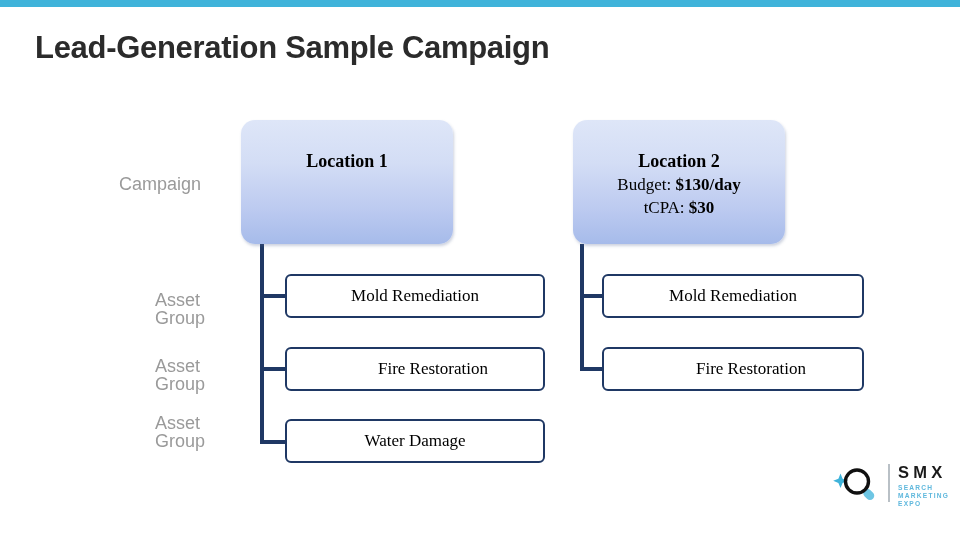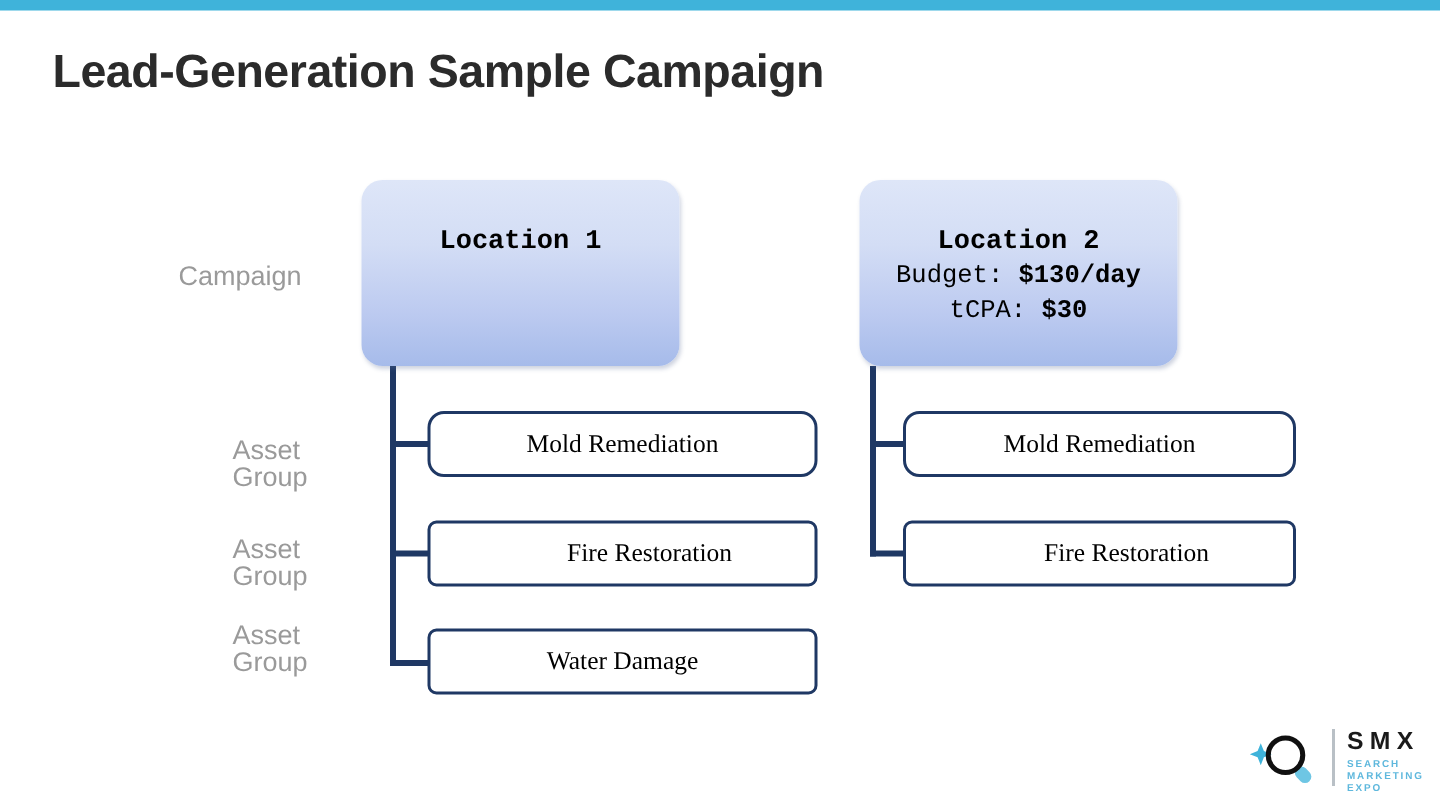--- a/index.html
+++ b/index.html
@@ -55,21 +55,21 @@
 
   
   .location-card {
     position: absolute;
     width: 212px;
     height: 124px;
     border-radius: 14px;
     background: linear-gradient(to bottom, #dee6f8 0%, #d3ddf5 35%, #bccaf0 72%, #a6bbea 100%);
     box-shadow: 1px 2px 3px rgba(90, 105, 150, 0.30);
     text-align: center;
-    font-family: Liberation Mono, monospace;
+    font-family: Liberation Serif, serif;
     color: #000000;
     box-sizing: border-box;
     padding-top: 29px;
   }
   #location-card-1 { left: 241px; top: 120px; }
   #location-card-2 { left: 573px; top: 120px; }
 
   .location-title {
     font-size: 18px;
     font-weight: 700;
@@ -94,21 +94,21 @@
     font-family: "Liberation Serif", serif;
     font-size: 17px;
     color: #000000;
     display: flex;
     align-items: center;
     justify-content: center;
     box-sizing: border-box;
   }
   .col-a { left: 285px; width: 260px; }
   .col-b { left: 602px; width: 262px; }
-  .row-1 { top: 274px; border-radius: 11px; }
+  .row-1 { top: 274px; }
   .row-2 { top: 347px; padding-left: 36px; }
   .row-3 { top: 419px; }
 
   
   .conn-v {
     position: absolute;
     width: 4px;
     background: #1f3864;
   }
   .conn-h {
@@ -121,21 +121,21 @@
   #conn-h-1b { left: 260px; top: 367px; width: 27px; }
   #conn-h-1c { left: 260px; top: 440px; width: 27px; }
   #conn-v-2 { left: 580px; top: 244px; height: 127px; }
   #conn-h-2a { left: 580px; top: 294px; width: 24px; }
   #conn-h-2b { left: 580px; top: 367px; width: 24px; }
 
   
   #smx-logo {
     position: absolute;
     left: 828px;
-    top: 481px;
+    top: 459px;
     width: 126px;
     height: 50px;
   }
   #smx-mark {
     position: absolute;
     left: 0; top: 2px;
     width: 56px; height: 44px;
   }
   #smx-divider {
     position: absolute;

